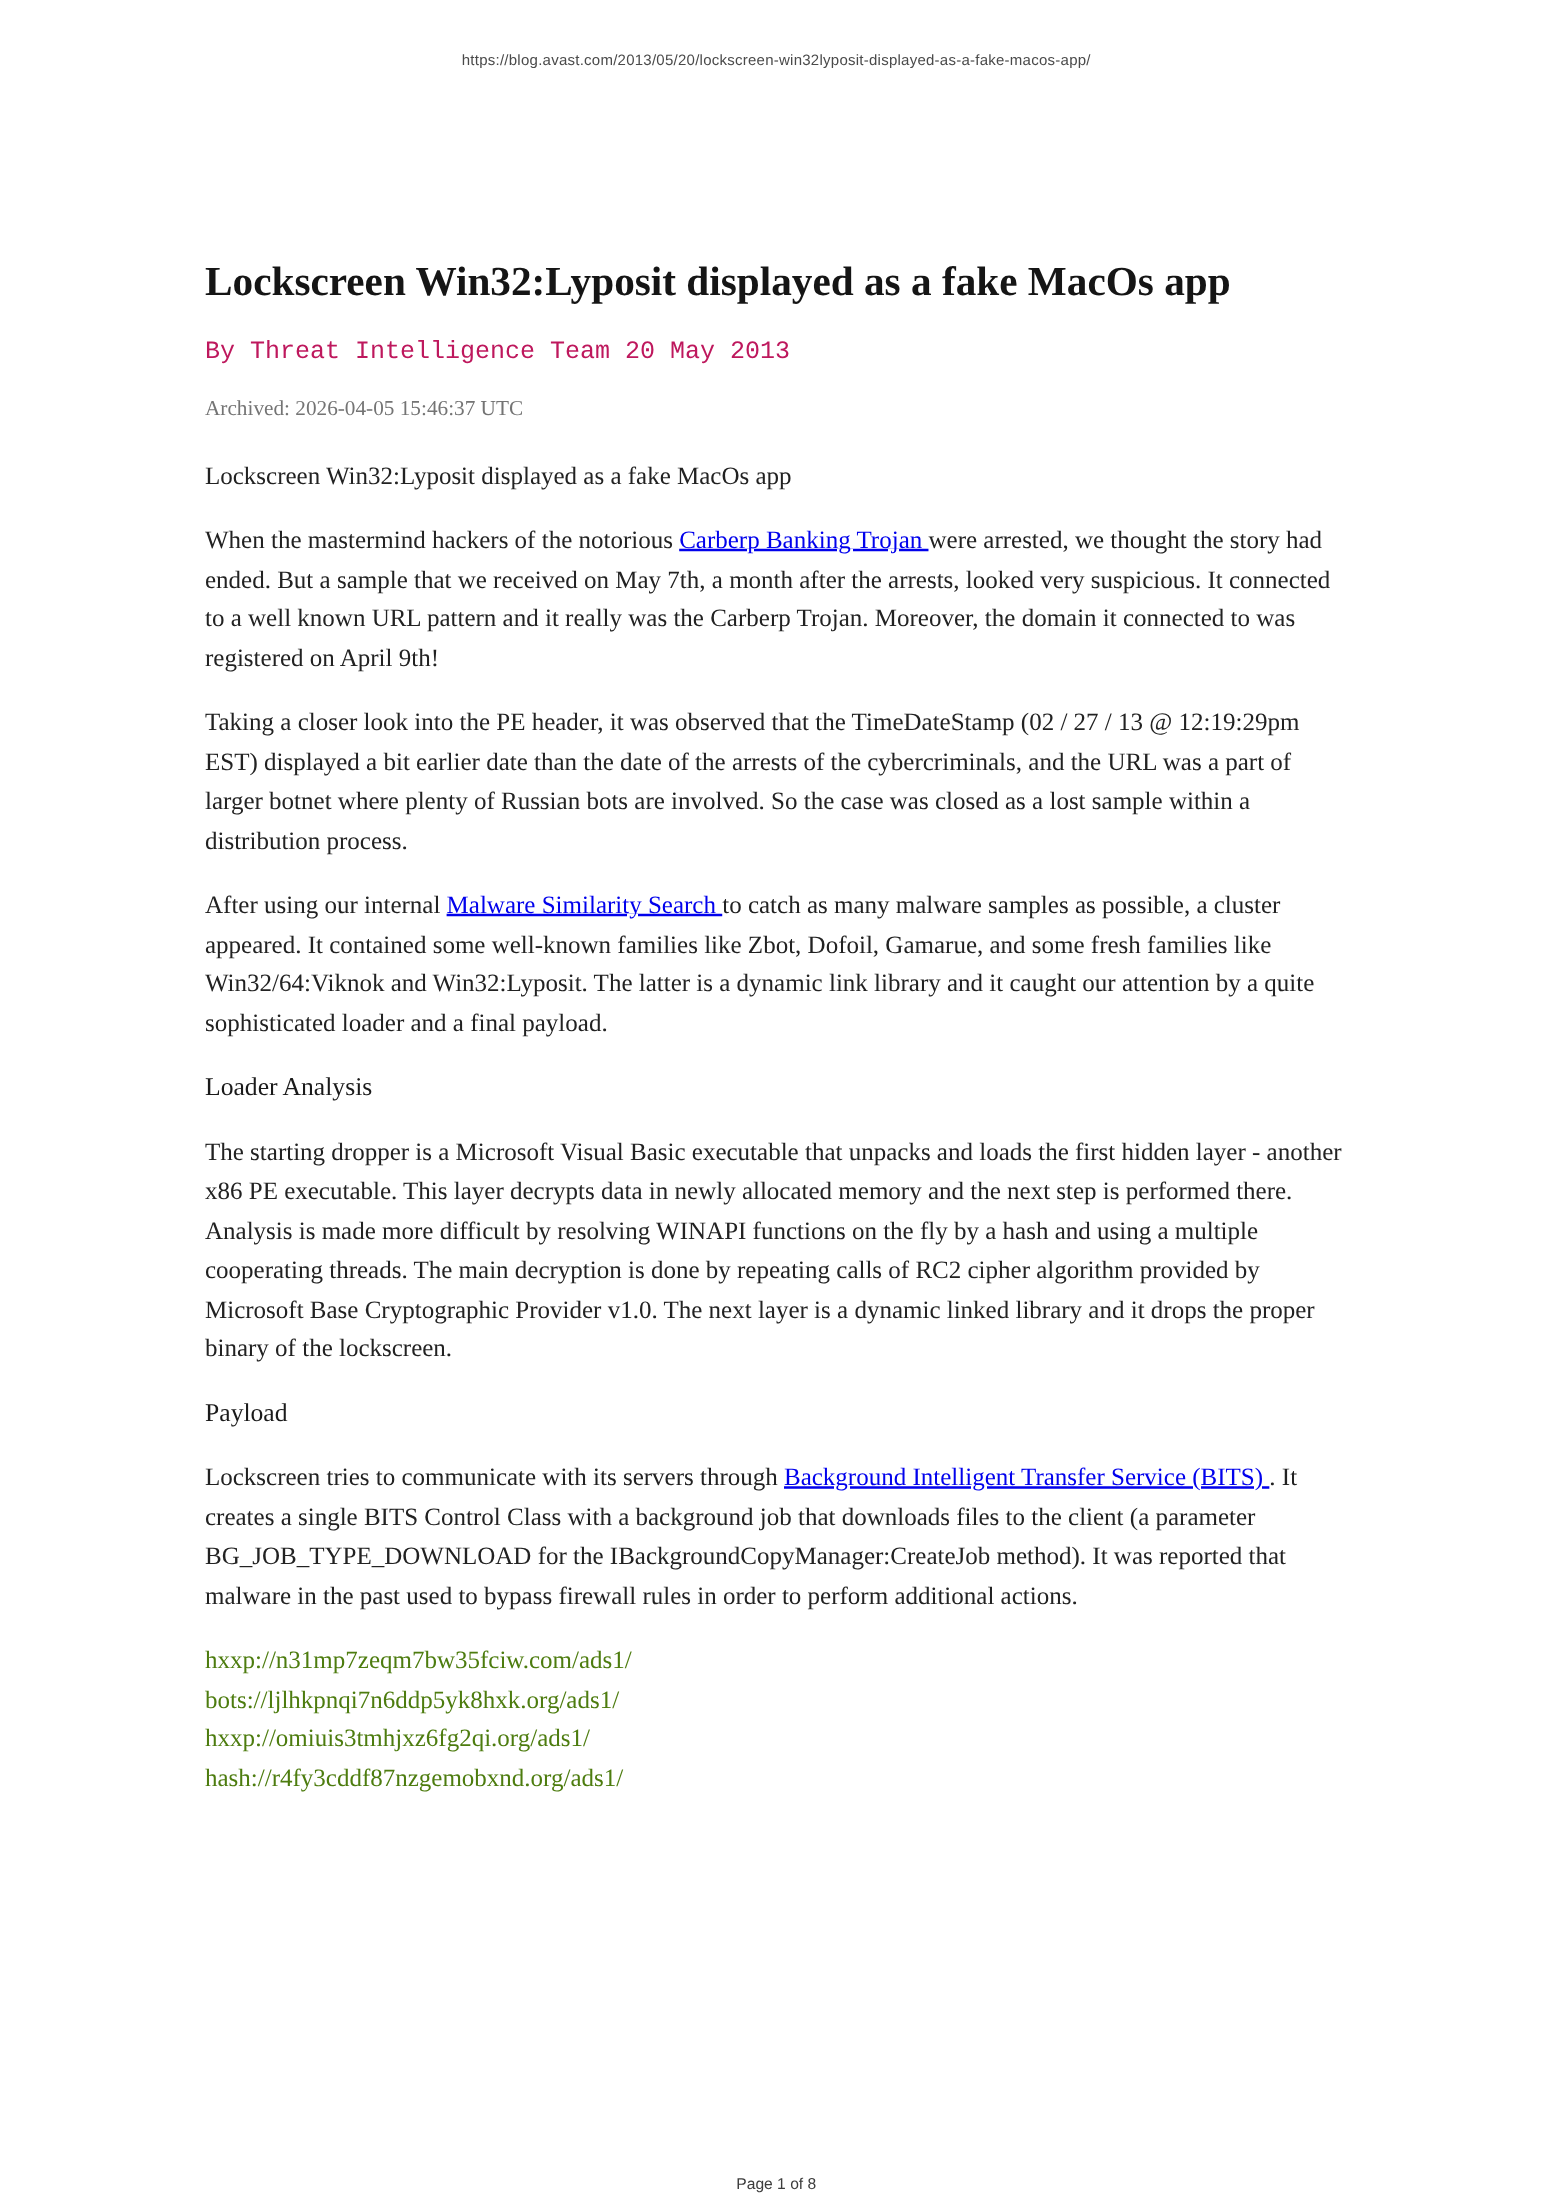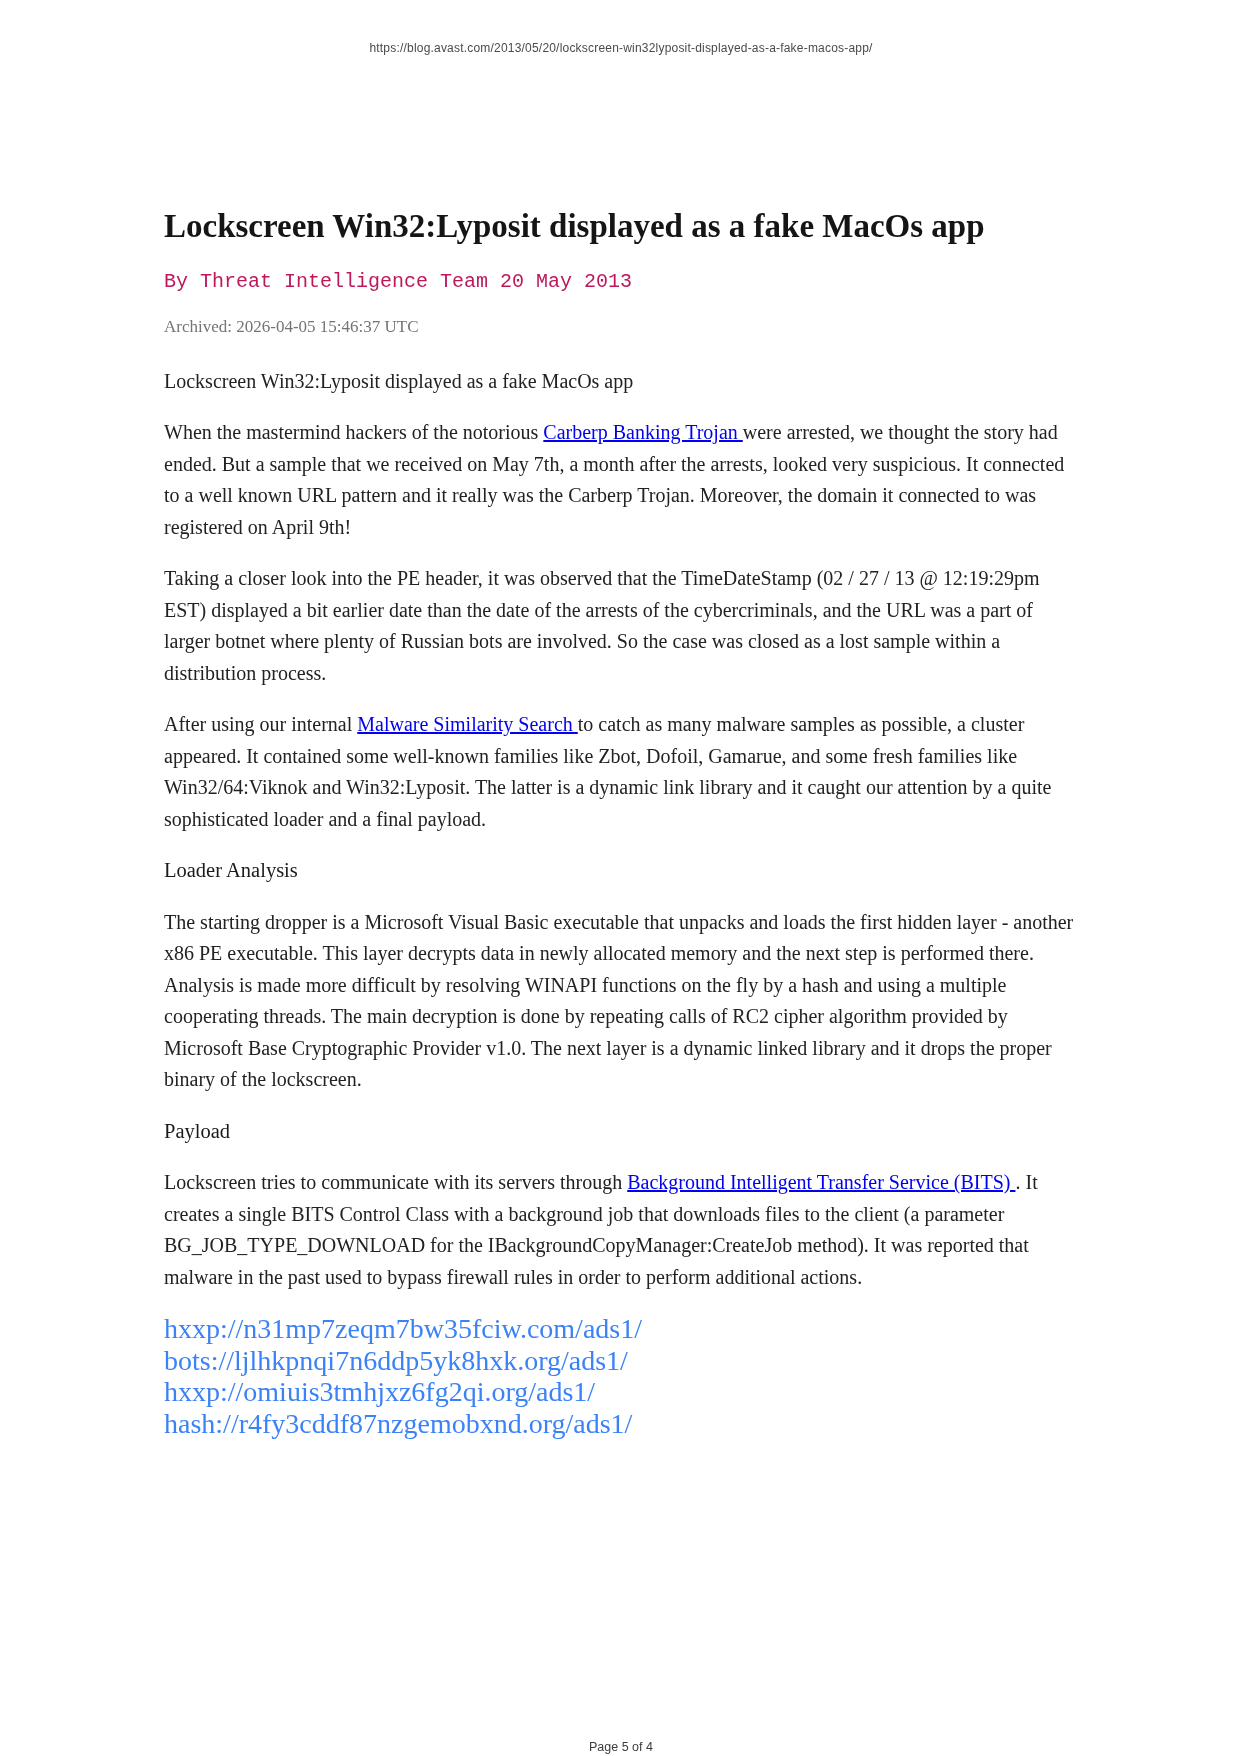--- a/index.html
+++ b/index.html
@@ -62,23 +62,23 @@
     margin: 20px 0 0 0;
     font-size: 20.5px;
     line-height: 31.5px;
     font-weight: normal;
     color: #1a1a1a;
   }
   .url-block {
     margin-top: 20px;
   }
   .url-line {
-    font-size: 28px;
+    font-size: 20px;
     line-height: 31.5px;
-    color: #3b82f6;
+    color: #4d7c0f;
   }
   a.link {
     color: #0101ec;
     cursor: pointer;
   }
   .footer {
     position: absolute;
     bottom: 16px;
     left: 0;
     width: 100%;
@@ -122,15 +122,15 @@
 
     <div class="url-block">
       <div class="url-line">hxxp://n31mp7zeqm7bw35fciw.com/ads1/</div>
       <div class="url-line">bots://ljlhkpnqi7n6ddp5yk8hxk.org/ads1/</div>
       <div class="url-line">hxxp://omiuis3tmhjxz6fg2qi.org/ads1/</div>
       <div class="url-line">hash://r4fy3cddf87nzgemobxnd.org/ads1/</div>
     </div>
 
   </div>
 
-  <div class="footer">Page 5 of 4</div>
+  <div class="footer">Page 1 of 8</div>
 
 </div>
 
 </body></html>

